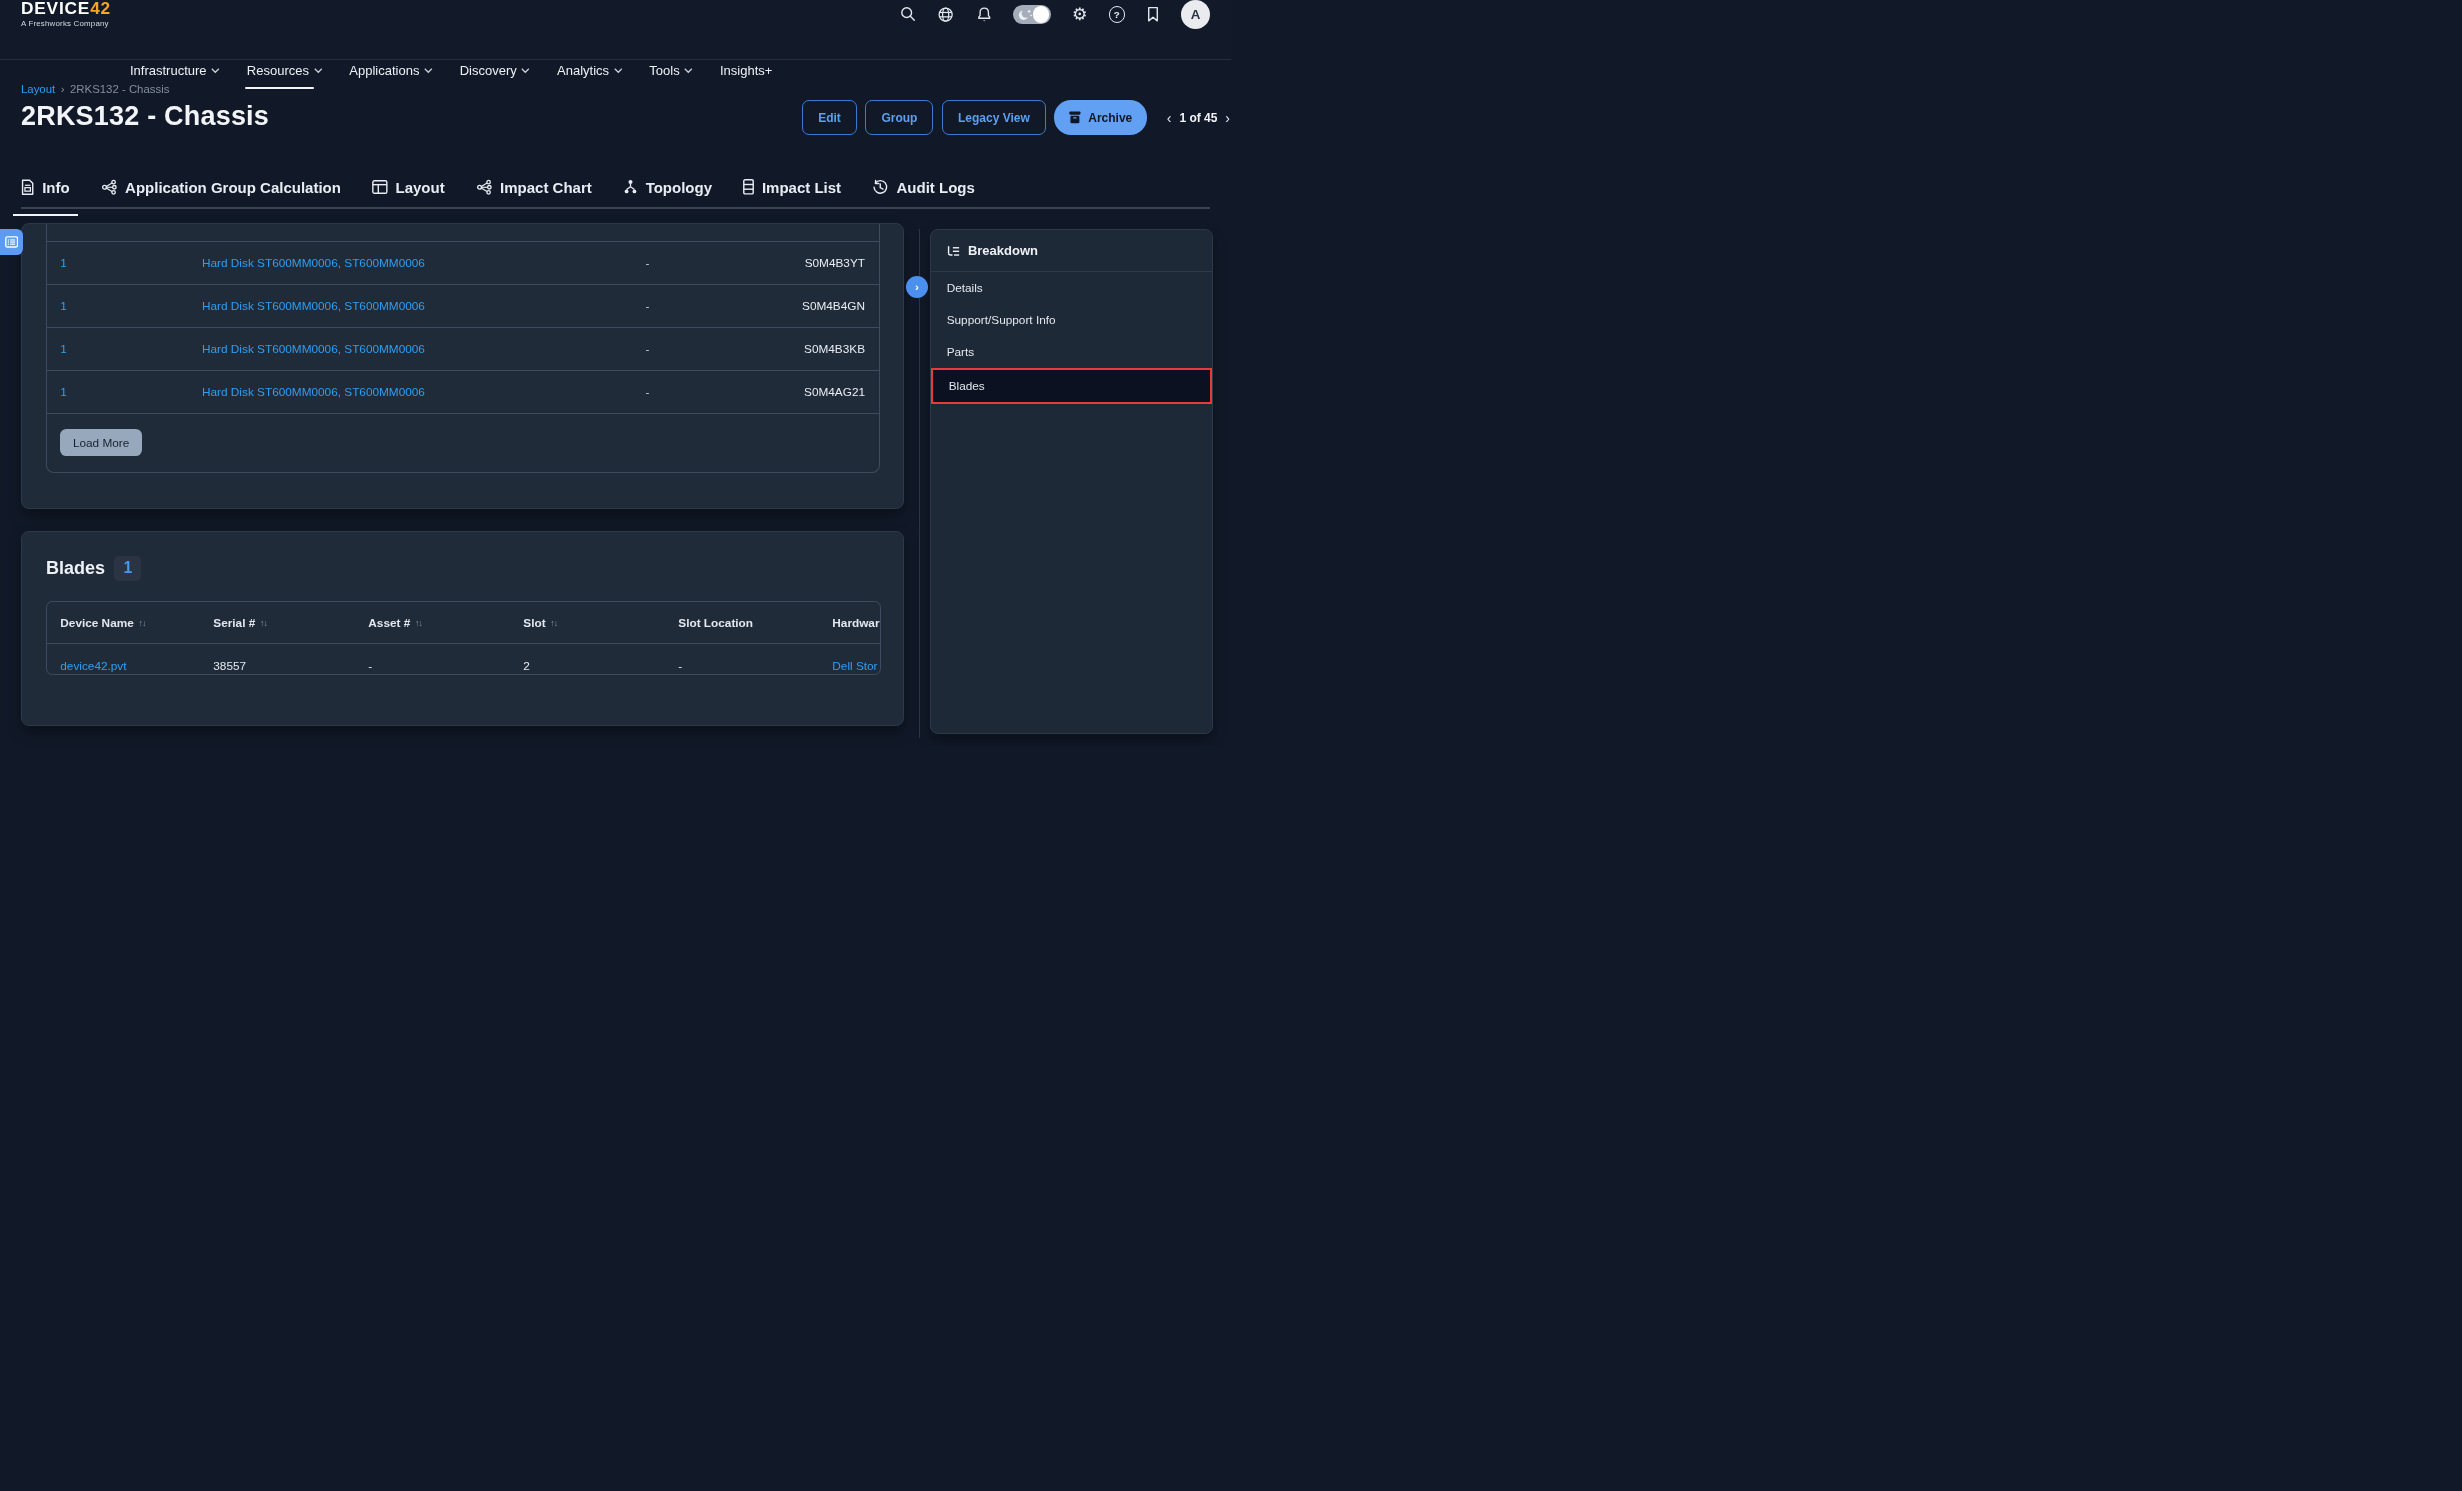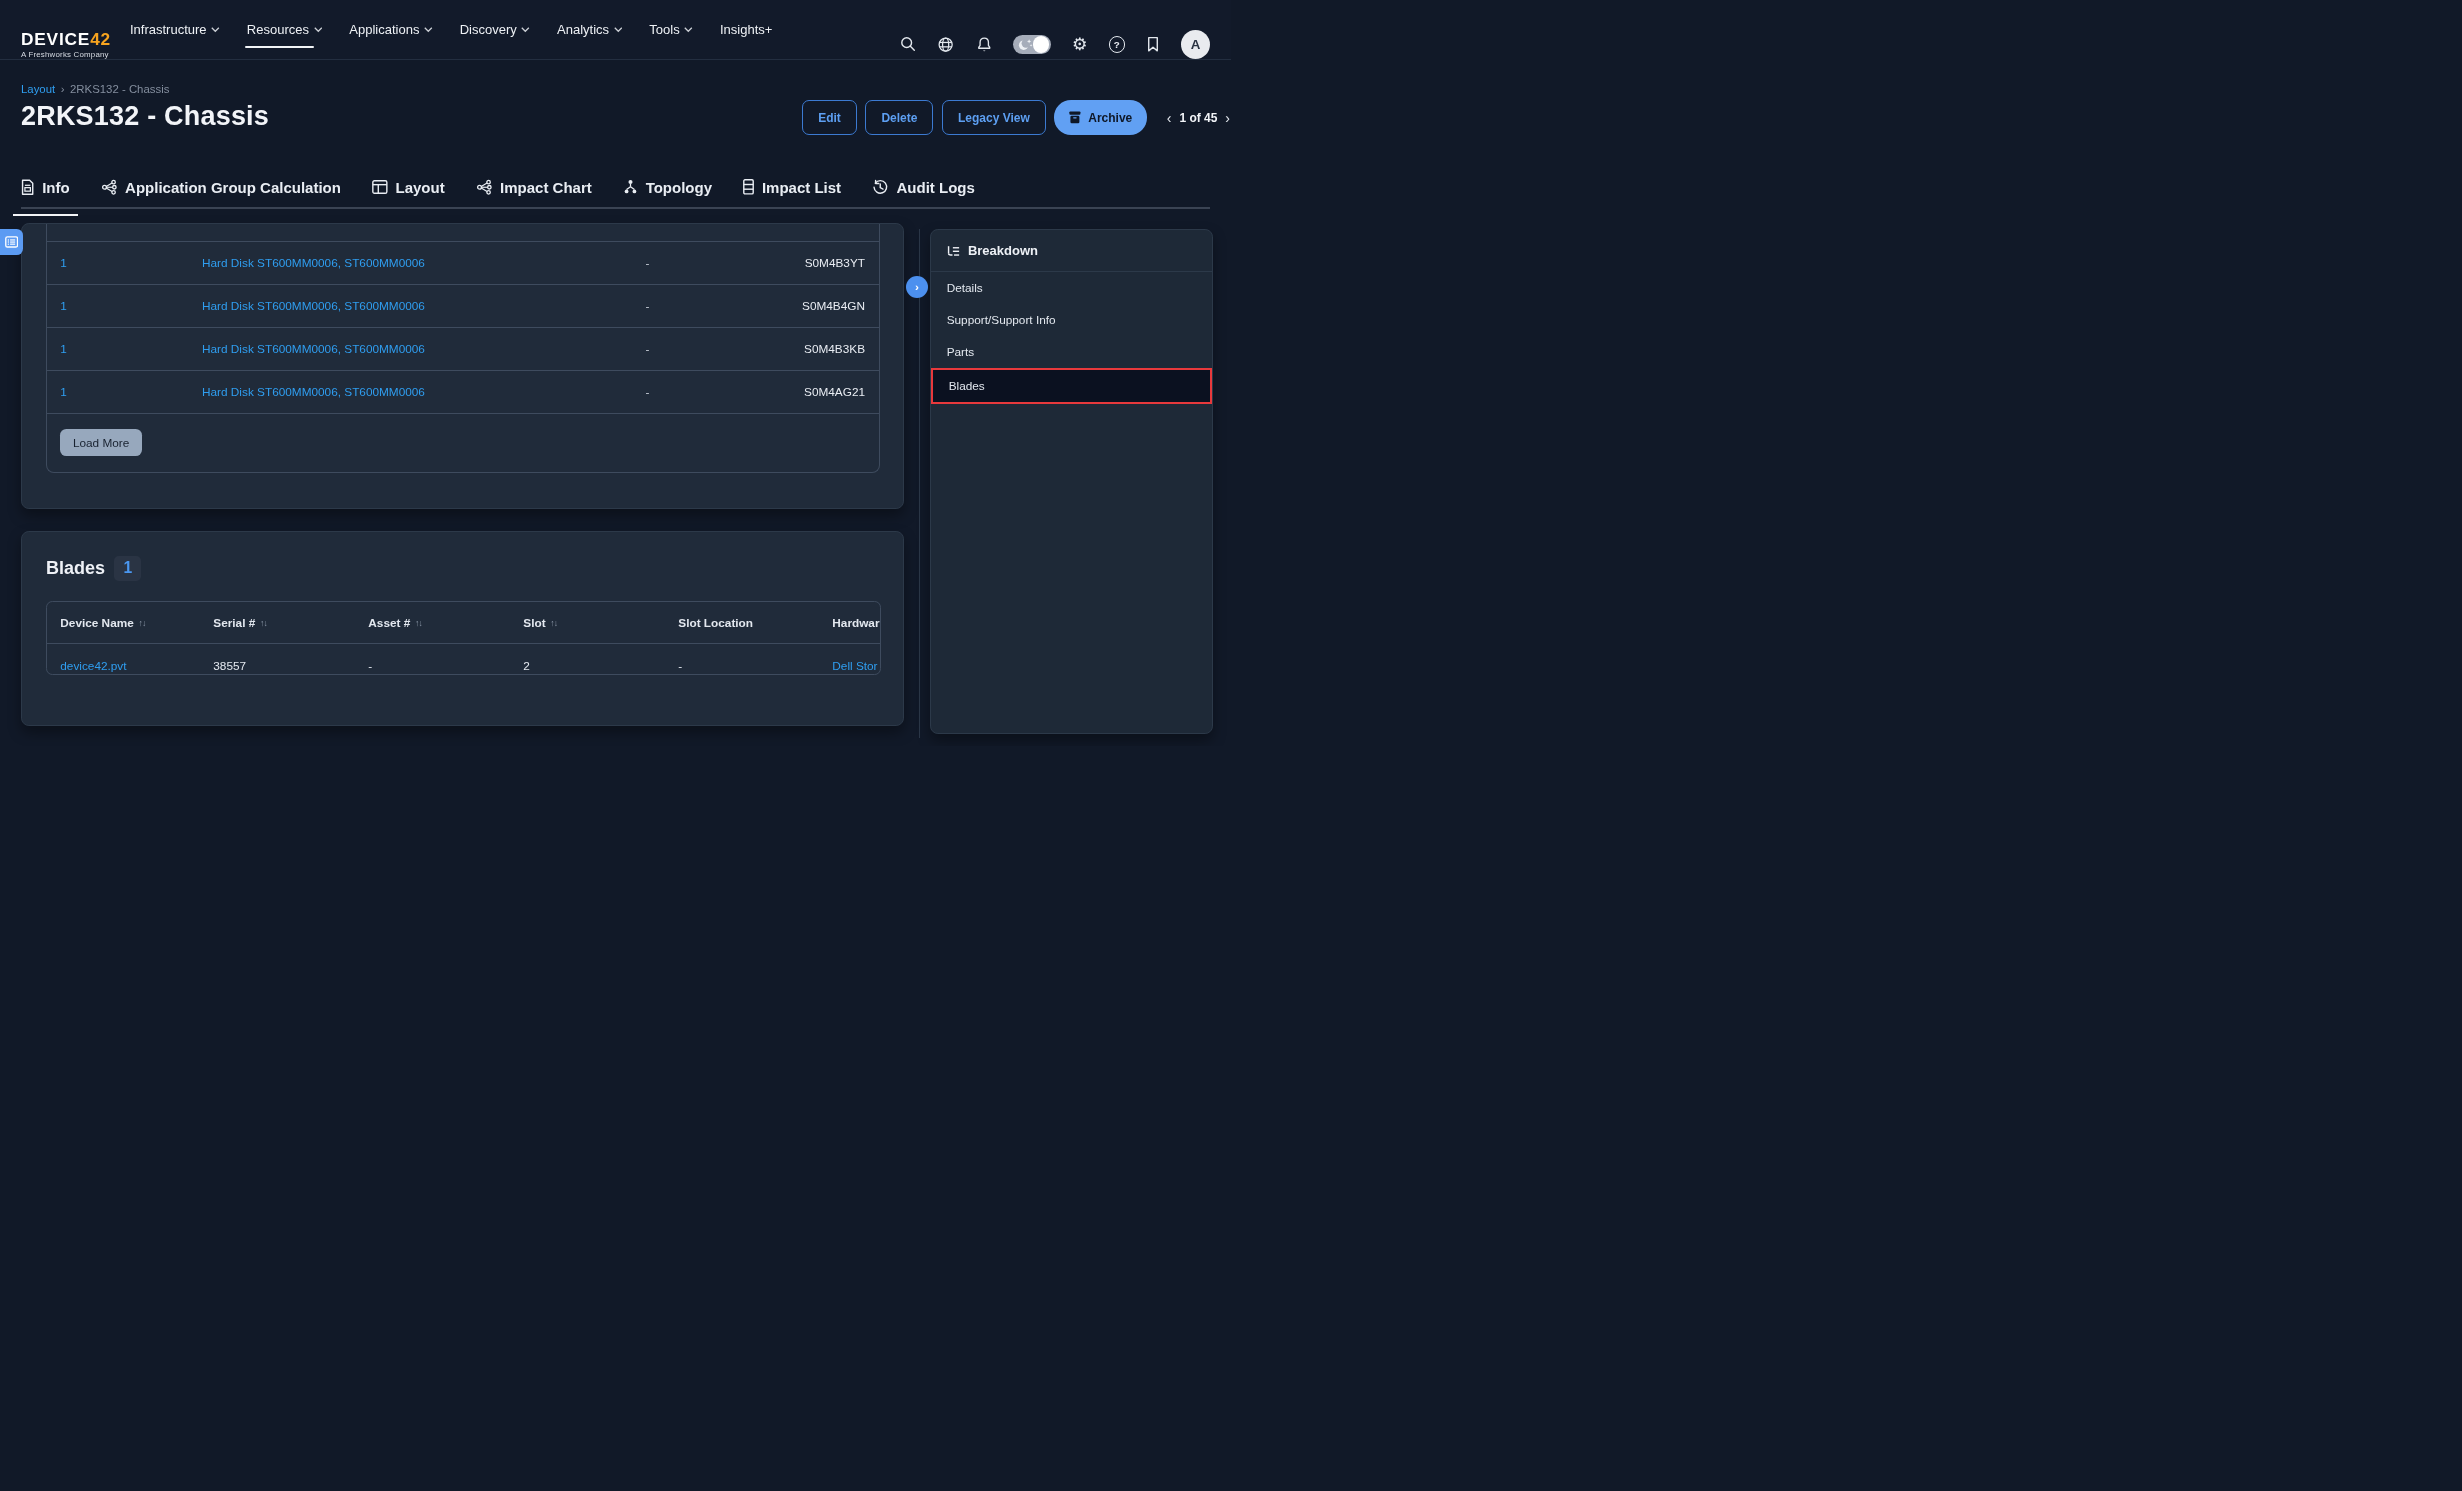--- a/index.html
+++ b/index.html
@@ -8,21 +8,21 @@
     font-family:"Liberation Sans", sans-serif;
     background:#111928; color:#e9edf3;
     position:relative; overflow:hidden;
   }
   svg { display:block; }
 
   
   .navbar {
     position:absolute; top:0; left:0; width:1231px; height:60px;
     background:#121a2a; border-bottom:0.8px solid #232e40;
-    display:flex; align-items:flex-end; padding:0 21px;
+    display:flex; align-items:flex-start; padding:0 21px;
   }
   .logo { display:flex; flex-direction:column; line-height:1; margin-right:19px; cursor:pointer; }
   .logo-word { font-size:17.3px; font-weight:800; letter-spacing:0.8px; color:#ffffff; }
   .logo-42 { color:#f7a41f; }
   .logo-tag { font-size:7.9px; color:#d6dbe3; margin-top:3.1px; letter-spacing:0.2px; }
 
   .nav-items { display:flex; align-items:center; gap:27px; margin-left:0; }
   .nav-item { position:relative; display:flex; align-items:center; gap:4.7px;
     font-size:13px; color:#eef1f5; cursor:pointer; height:60px;margin-top:40px; }
   .nav-item .chev { opacity:.85; margin-top:1.6px; }
@@ -233,21 +233,21 @@
 
 <div class="breadcrumb">
   <span class="crumb-link">Layout</span>
   <span class="crumb-sep">›</span>
   <span class="crumb-cur">2RKS132 - Chassis</span>
 </div>
 <h1 class="page-title">2RKS132 - Chassis</h1>
 
 <div class="action-row">
   <button class="btn-outline">Edit</button>
-  <button class="btn-outline">Delete</button>
+  <button class="btn-outline">Group</button>
   <button class="btn-outline">Legacy View</button>
   <button class="btn-solid">
     <svg width="11.8" height="12.6" viewBox="0 0 15 16">
         <rect x="0.5" y="0.5" width="14" height="4.2" rx="1.2" fill="#0e1726"></rect>
         <rect x="1.8" y="6" width="11.4" height="9.5" rx="1.6" fill="#0e1726"></rect>
         <rect x="5.2" y="7.8" width="4.6" height="1.6" rx="0.8" fill="#61a0f3"></rect>
       </svg>
     <span>Archive</span>
   </button>
   <span class="pager">

